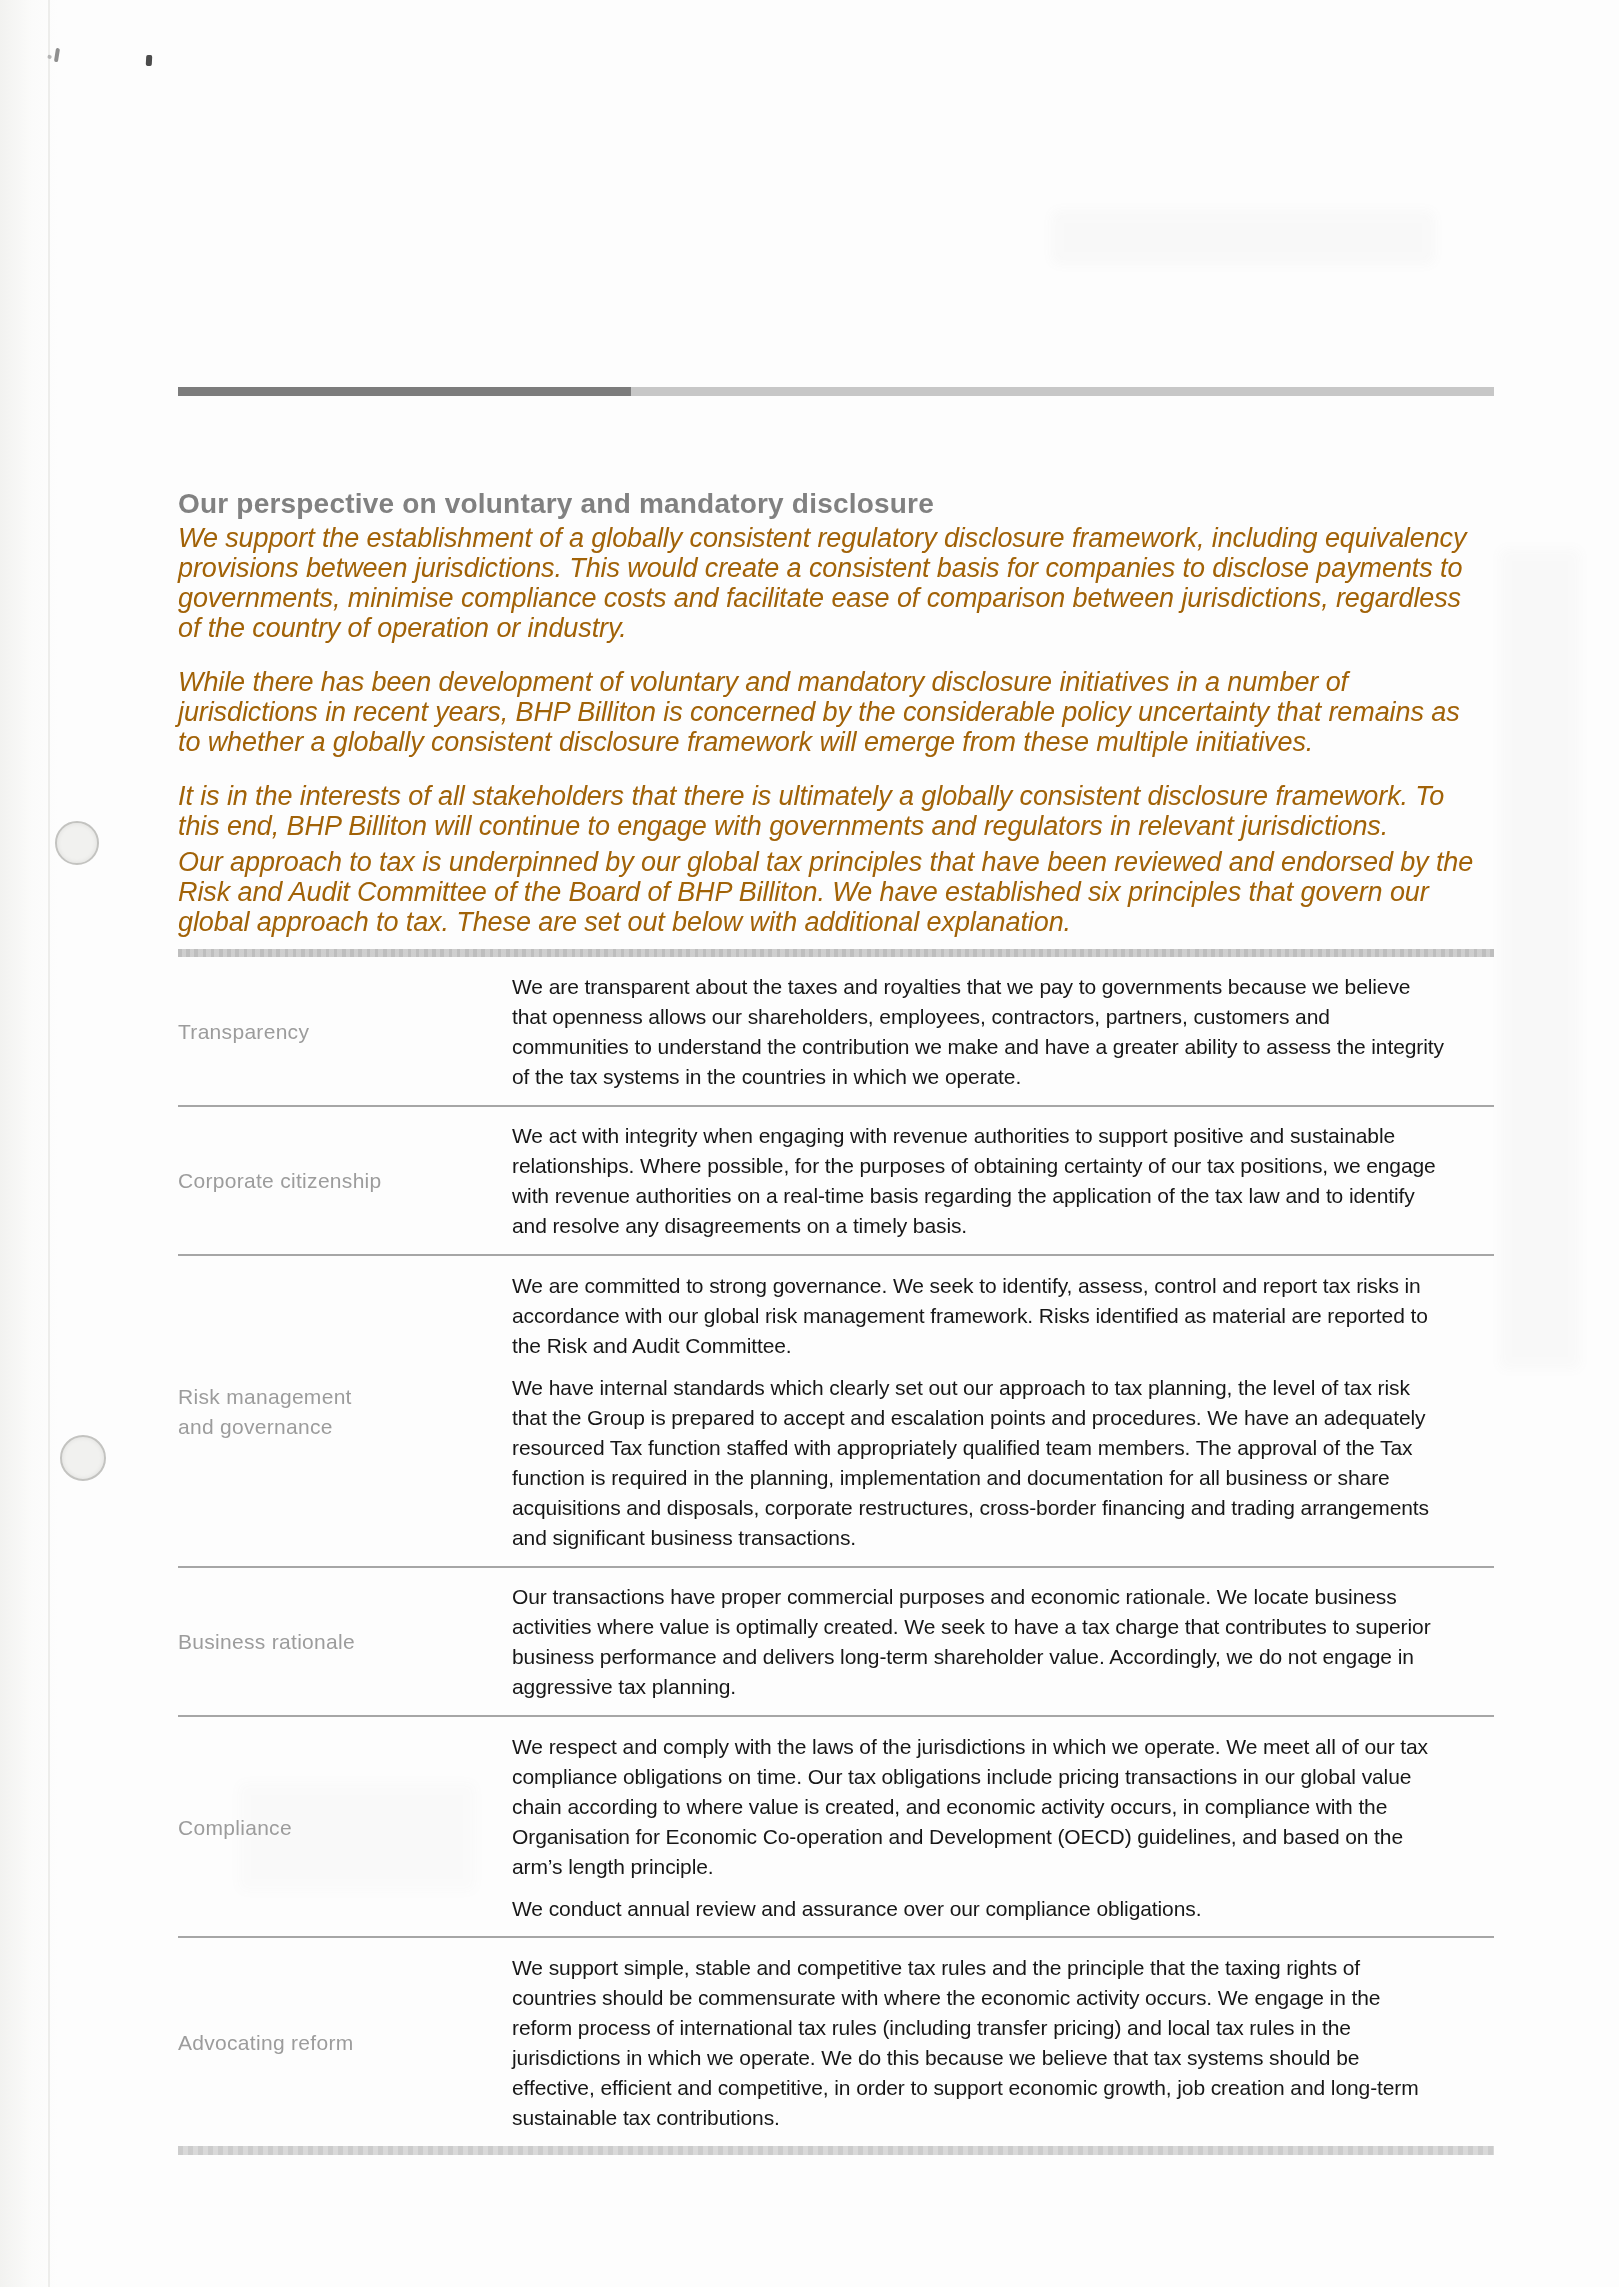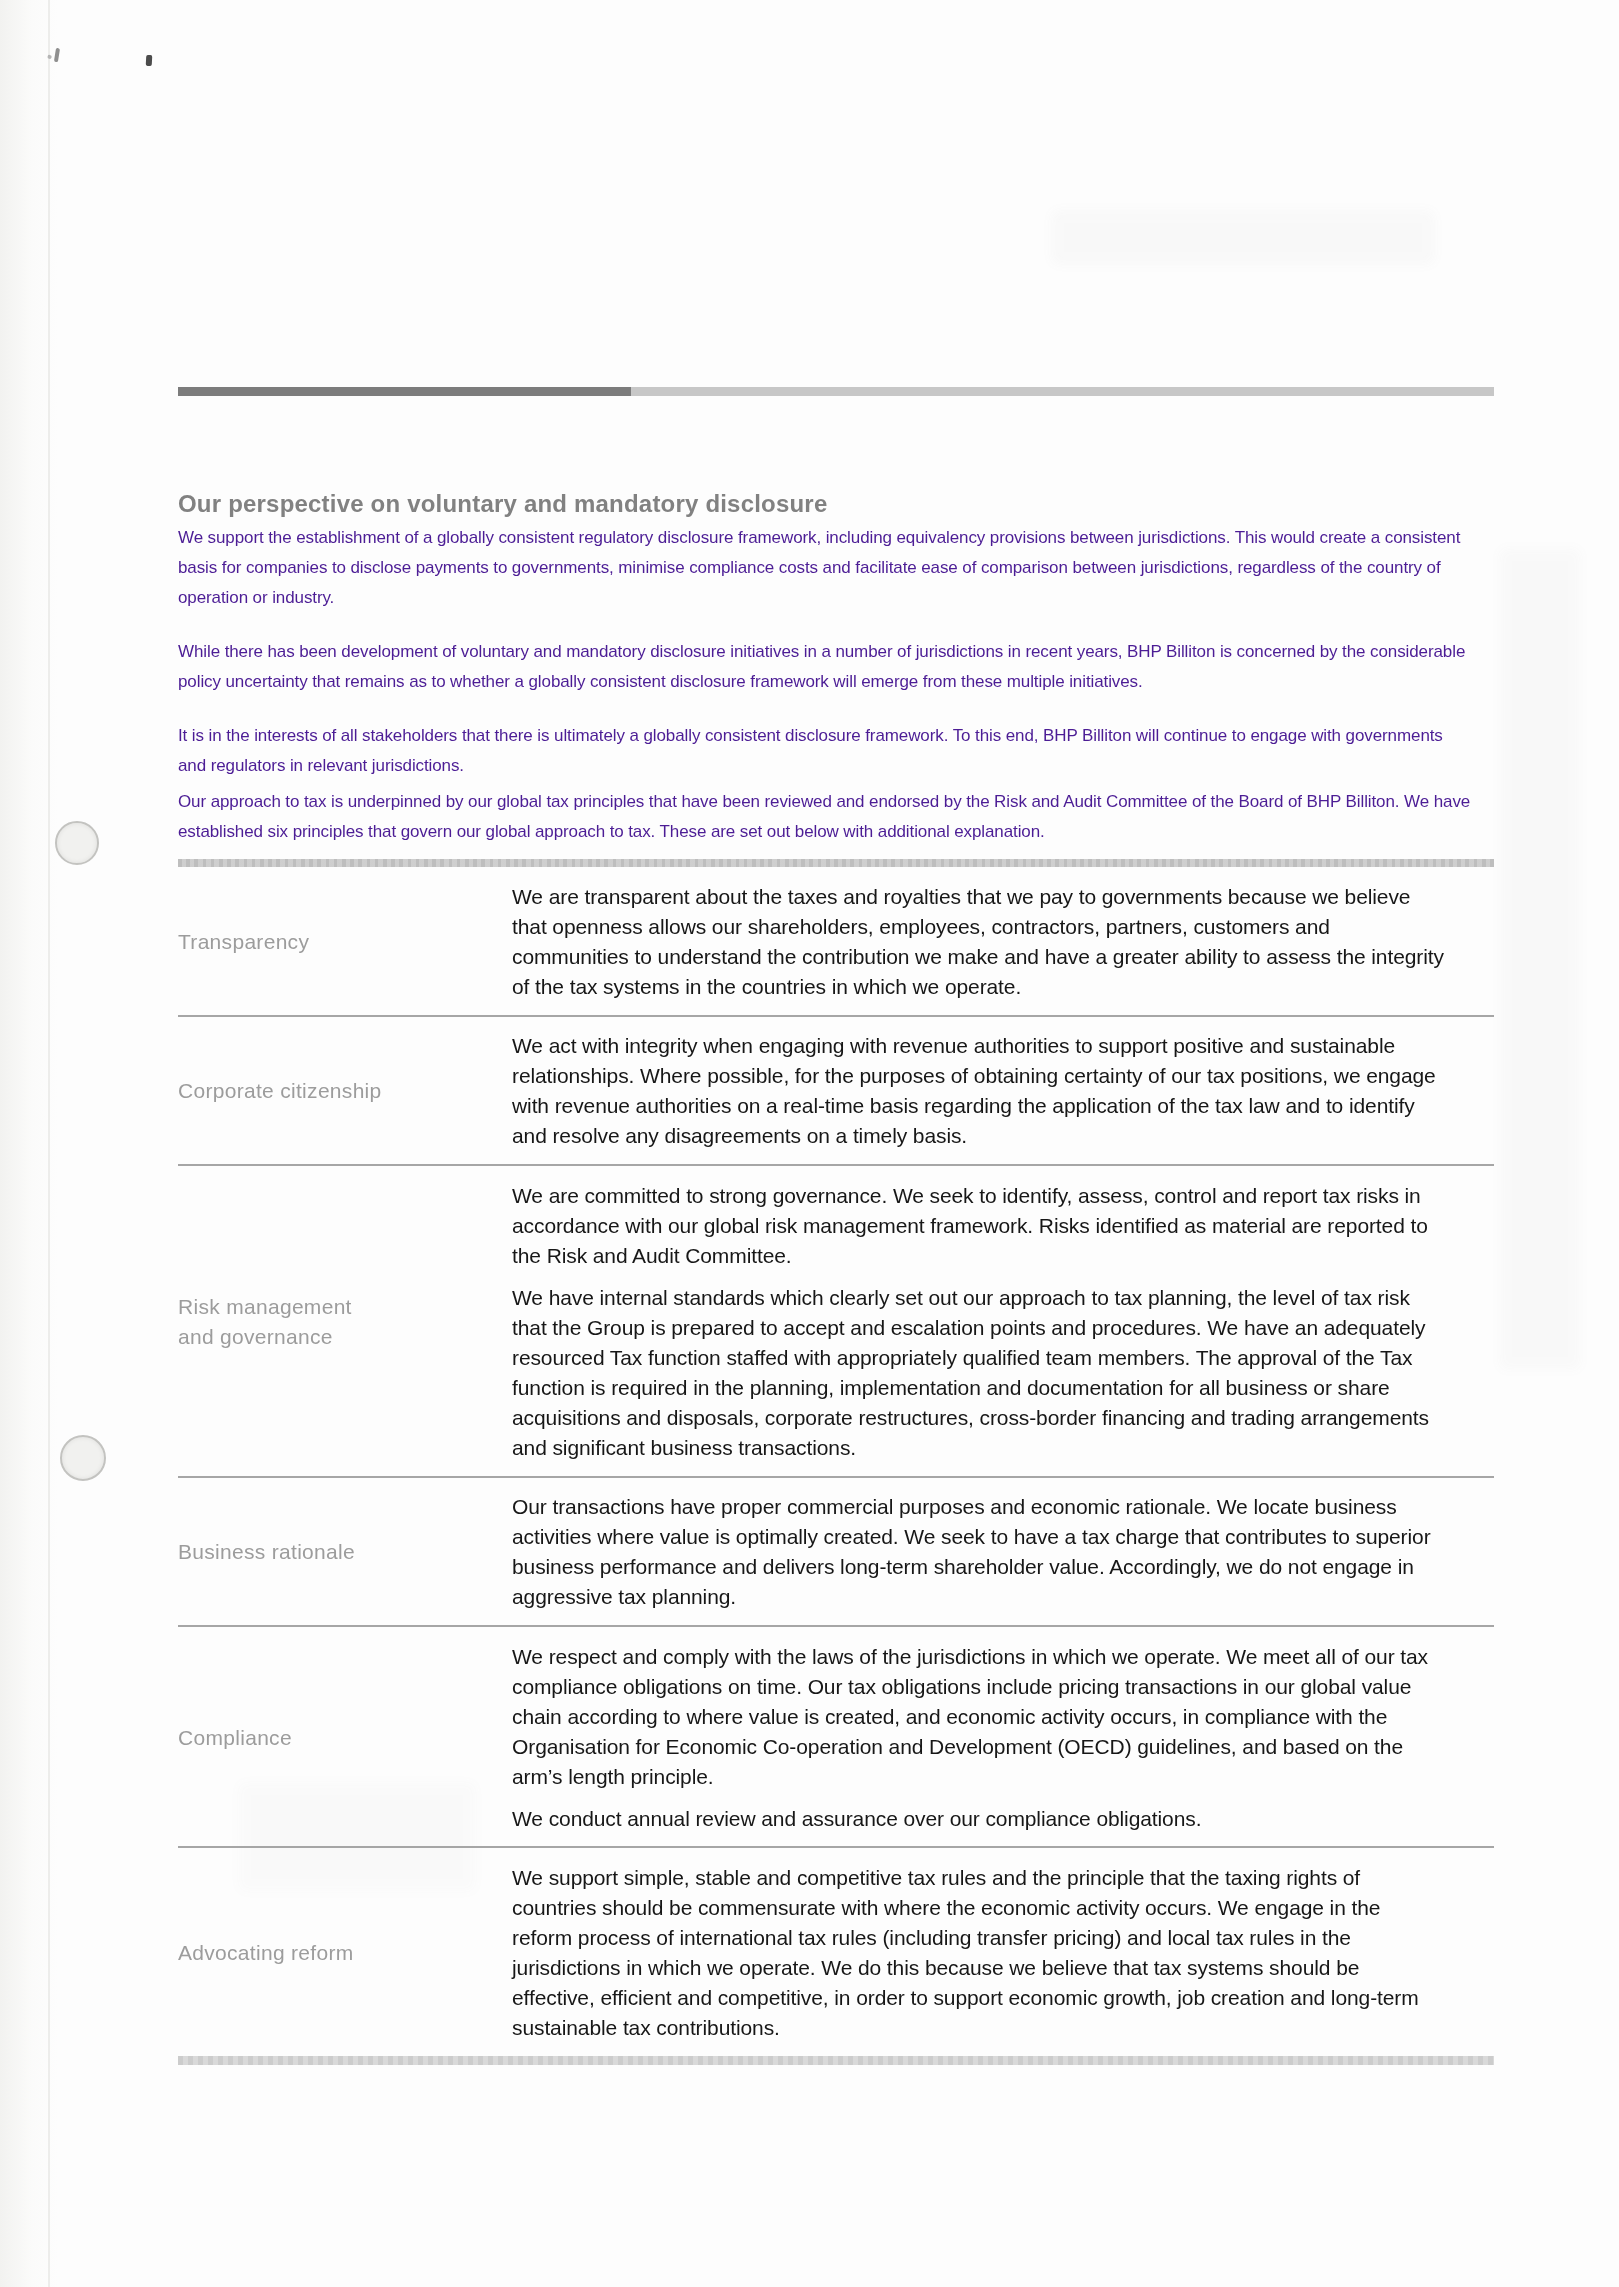--- a/index.html
+++ b/index.html
@@ -56,29 +56,30 @@
   }
 
   .top-rule { position:relative; height:9.1px; background:#c7c7c7; }
   .top-rule .dark {
     position:absolute; left:0; top:0; bottom:0; width:34.4%;
     background:#7c7c7c;
   }
 
   .section-heading {
     margin:94px 0 0 0;
-    font-size:24px; line-height:27.4px; font-weight:700;
+    font-size:28px; line-height:27.4px; font-weight:700;
     color:#818181; letter-spacing:0.2px;
   }
   .section-heading.second { margin-top:1.8px; line-height:25.6px; }
 
   .body-p {
     margin:5.5px 0 0 0; max-width:1297px;
-    font-size:17px; line-height:30px; color:#4c1d95;
+    font-size:27px; line-height:30px; color:#a16207;
     letter-spacing:-0.1px;
+    font-style:italic;
   }
   .body-p.gap { margin-top:24px; }
 
   .principles { margin-top:12.8px; }
   .table-top-bar {
     height:8.2px; background:#cccccc;
     background-image:repeating-linear-gradient(90deg, rgba(0,0,0,0.07) 0 3.7px, rgba(255,255,255,0.05) 3.7px 8.2px);
   }
   .prow {
     display:flex; align-items:center;

